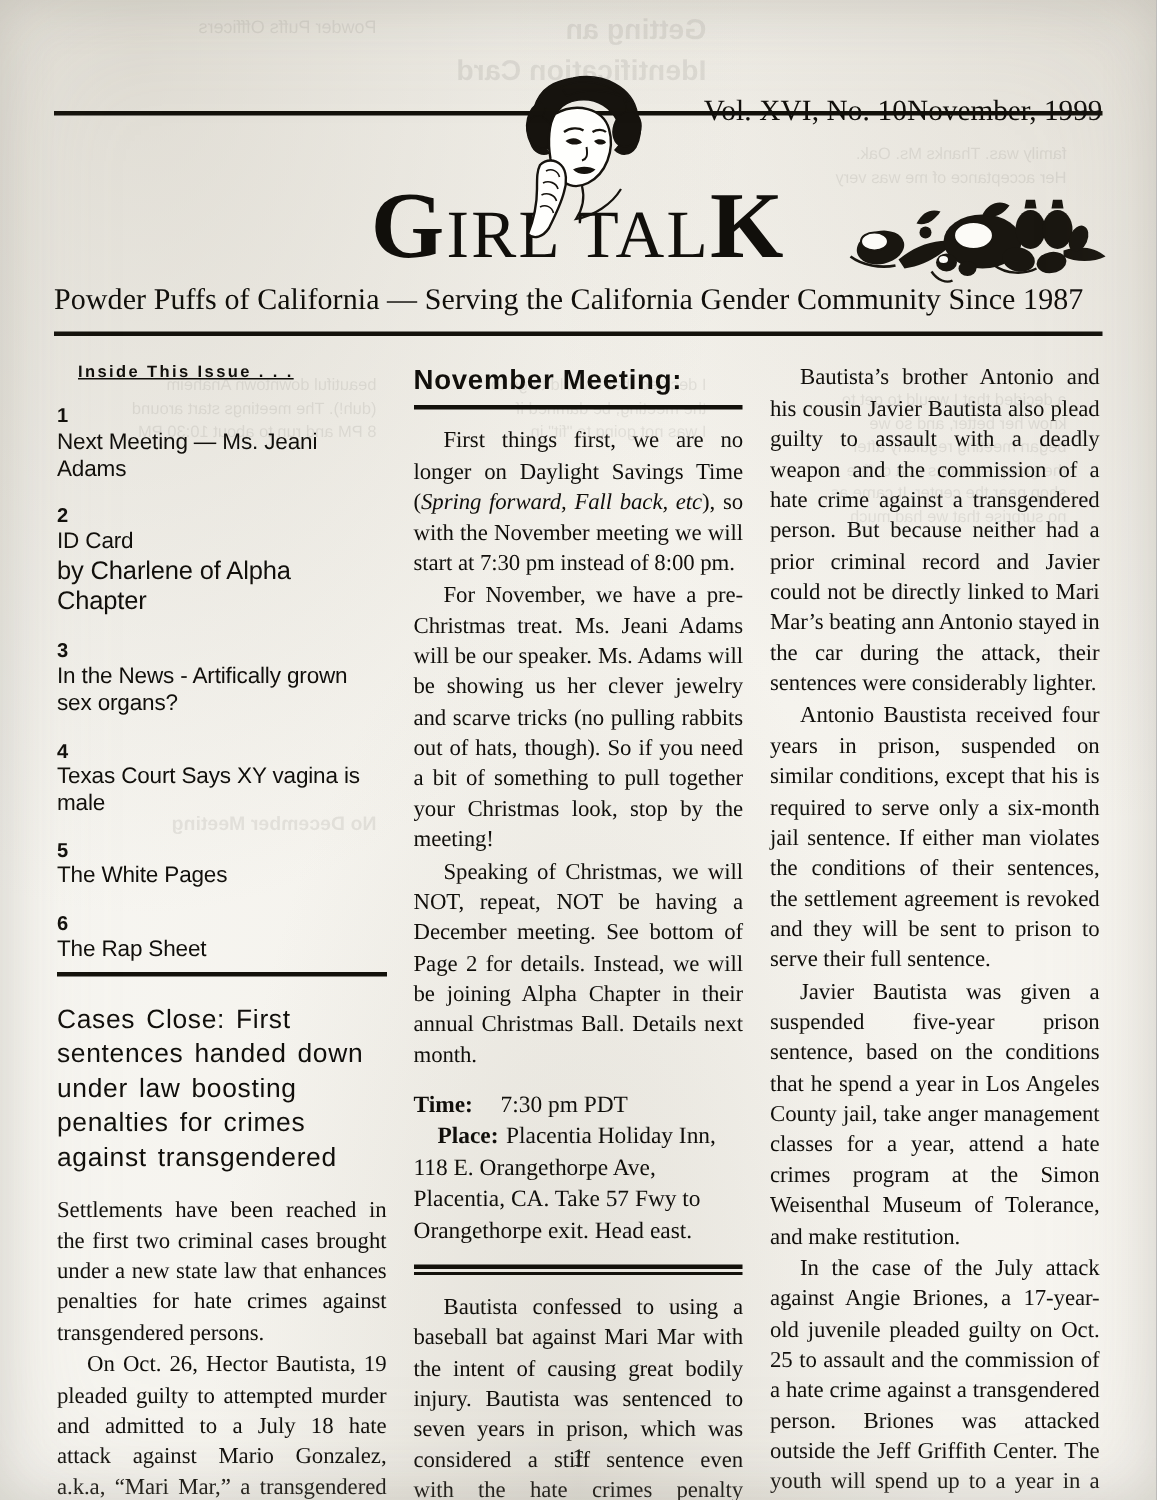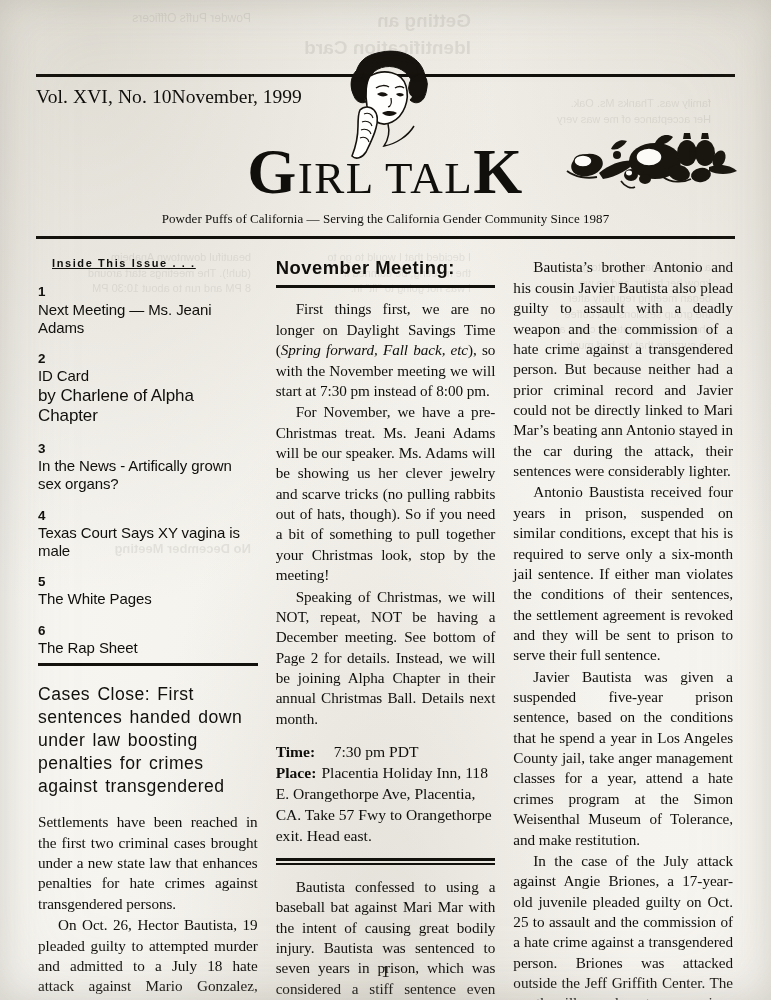--- a/index.html
+++ b/index.html
@@ -63,22 +63,22 @@
   .mast-rule-top {
     position: absolute;
     left: 36px; right: 36px; top: 74px;
     height: 3px;
     background: #17150f;
   }
   .mast-row {
     position: relative;
     display: flex;
     align-items: flex-start;
-    justify-content: flex-start;
-    padding-top: 86px;
+    justify-content: flex-end;
+    padding-top: 64px;
     height: 52px;
   }
   .vol {
     font-size: 19.5px;
     letter-spacing: .1px;
     white-space: nowrap;
   }
   .issue-date {
     font-size: 19.5px;
     white-space: nowrap;
@@ -110,22 +110,21 @@
     letter-spacing: 1.5px;
     margin-top: 4px;
     font-family: "Liberation Serif", serif;
     white-space: nowrap;
   }
   .title .cap { font-size: 63px; font-weight: 700; }
   .title .sm  { font-size: 45px; font-weight: 400; }
   .title .capk { font-size: 63px; font-weight: 700; }
 
   .tagline {
-    text-align: center;
-    font-size: 13px;
+    font-size: 20px;
     margin-top: 9px;
     letter-spacing: .05px;
     white-space: nowrap;
   }
   .mast-rule-bottom {
     margin: 9px 36px 0 36px;
     height: 3px;
     background: #17150f;
   }
 
@@ -414,21 +413,21 @@
 
         <p class="body">For November, we have a pre-Christmas treat. Ms. Jeani Adams will be our speaker. Ms. Adams will be showing us her clever jewelry and scarve tricks (no pulling rabbits out of hats, though). So if you need a bit of something to pull together your Christmas look, stop by the meeting!</p>
         <p class="body">Speaking of Christmas, we will NOT, repeat, NOT be having a December meeting. See bottom of Page 2 for details. Instead, we will be joining Alpha Chapter in their annual Christmas Ball. Details next month.</p>
 
         <div class="meeting-info">
           <div class="mi-row">
             <span class="mi-label">Time:</span>
             <span class="mi-val">7:30 pm PDT</span>
           </div>
           <div>
-            <span class="mi-label place" style="font-weight:700;">Place:</span><span class="mi-cont">Placentia Holiday Inn, 118 E. Orangethorpe Ave, Placentia, CA. Take 57 Fwy to Orangethorpe exit. Head east.</span>
+            <span class="mi-label place" style="font-weight:700;margin-left:16px;">Place:</span><span class="mi-cont">Placentia Holiday Inn, 118 E. Orangethorpe Ave, Placentia, CA. Take 57 Fwy to Orangethorpe exit. Head east.</span>
           </div>
         </div>
 
         <div class="double-rule">
           <div class="r1"></div>
           <div class="r2"></div>
         </div>
 
         <p class="body indent">Bautista confessed to using a baseball bat against Mari Mar with the intent of causing great bodily injury. Bautista was sentenced to seven years in prison, which was considered a stiff sentence even with the hate crimes penalty enhancement because he has no prior record and the victim was not seriously impaired by the attack.</p>
       </div>

